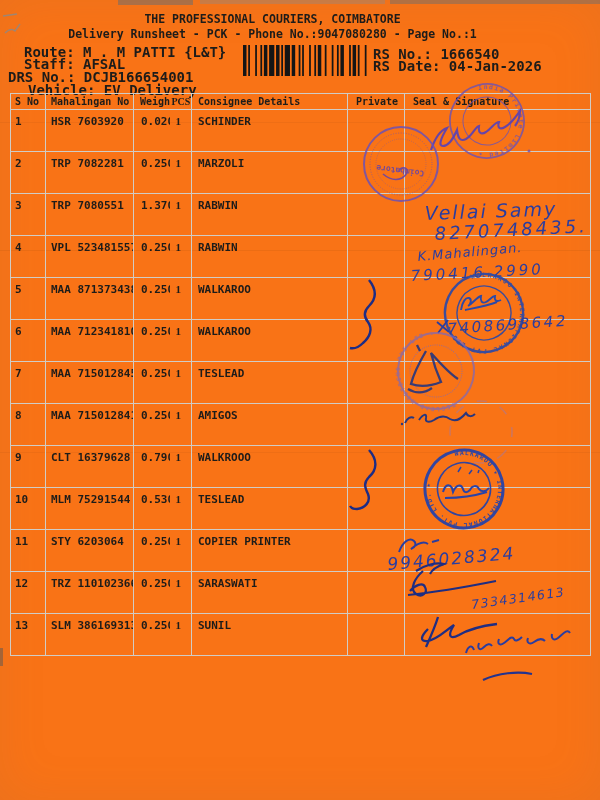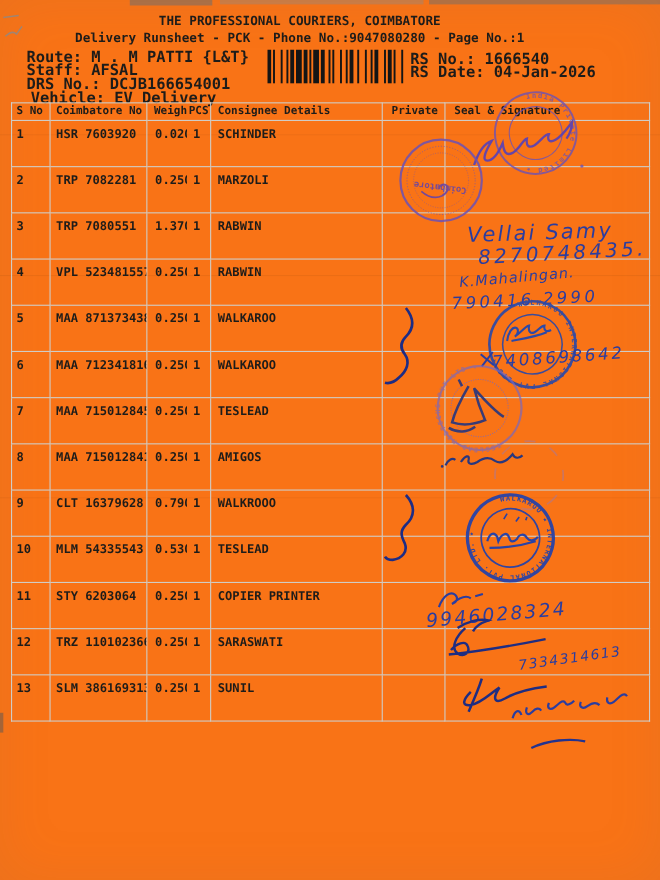--- a/index.html
+++ b/index.html
@@ -10,21 +10,21 @@
   .subtitle{left:0;top:27px;width:545px;text-align:center;font-weight:700;font-size:11.5px;}
   .meta{font-weight:700;font-size:14px;}
   #barcode{position:absolute;left:243px;top:45px;width:127px;height:31px;}
   #barcode svg{display:block;}
   table{position:absolute;left:10px;top:93px;width:580px;border-collapse:collapse;table-layout:fixed;
         color:#1d1c1a;padding-left:47px;}
   th{font-size:10px;font-weight:700;text-align:left;padding:2px 0 2px 4px;border:1px solid #d0ccc5;height:10px;white-space:nowrap;overflow:hidden;}
   td{font-size:11px;font-weight:700;vertical-align:top;padding:5px 0 0 4px;border:1px solid #d0ccc5;height:36px;white-space:nowrap;overflow:hidden;}
   .c-consignment{padding-left:5px;}
   .c-weight{padding-left:7px;border-right:none!important;}
-  .c-pcs{padding-left:6px;border-left:none!important;}
+  .c-pcs{padding-left:6px;border-left:none!important;font-family:Liberation Serif, serif;}
   th.c-weight{padding-left:6px;}
   th.c-pcs{padding-left:2px;}
   th.c-remarks,th.c-seal{padding-left:8px;}
   .c-consignee{padding-left:6px;}
   #overlay{position:absolute;left:0;top:0;z-index:5;pointer-events:none;}
   .hand{font-family:"DejaVu Sans",sans-serif;font-style:italic;}
   .artifact{position:absolute;}
 </style>
 </head>
 <body>
@@ -36,21 +36,21 @@
   <div class="artifact" style="left:390px;top:0;width:210px;height:4px;background:#6e6e6e;opacity:.5;"></div>
   <div class="artifact" style="left:0;top:122px;width:600px;height:1px;background:#000;opacity:.04;"></div>
   <div class="artifact" style="left:0;top:250px;width:600px;height:1px;background:#000;opacity:.05;"></div>
   <div class="artifact" style="left:0;top:452px;width:600px;height:1px;background:#000;opacity:.04;"></div>
   <div class="artifact" style="left:0;top:648px;width:3px;height:18px;background:#555;opacity:.5;"></div>
 
   <div class="t title">THE PROFESSIONAL COURIERS, COIMBATORE</div>
   <div class="t subtitle">Delivery Runsheet - PCK - Phone No.:9047080280 - Page No.:1</div>
   <div class="t meta" style="left:24px;top:44px;">Route: M . M PATTI {L&amp;T}</div>
   <div class="t meta" style="left:24px;top:56px;">Staff: AFSAL</div>
-  <div class="t meta" style="left:24px;top:69px;">DRS No.: DCJB166654001</div>
+  <div class="t meta" style="left:8px;top:69px;">DRS No.: DCJB166654001</div>
   <div class="t meta" style="left:28px;top:82px;">Vehicle: EV Delivery</div>
   <div class="t meta" style="left:373px;top:46px;">RS No.: 1666540</div>
   <div class="t meta" style="left:373px;top:58px;">RS Date: 04-Jan-2026</div>
   <div id="barcode">
       <svg width="127" height="31" xmlns="http://www.w3.org/2000/svg">
         <rect x="0.00" y="0" width="3.48" height="31" fill="#151515"></rect>
         <rect x="5.22" y="0" width="1.74" height="31" fill="#151515"></rect>
         <rect x="12.18" y="0" width="1.74" height="31" fill="#151515"></rect>
         <rect x="17.40" y="0" width="1.74" height="31" fill="#151515"></rect>
         <rect x="20.88" y="0" width="3.48" height="31" fill="#151515"></rect>
@@ -81,21 +81,21 @@
         <col style="width:88px">
         <col style="width:36px">
         <col style="width:22px">
       <col style="width:156px">
         <col style="width:57px">
         <col style="width:186px">
     </colgroup>
     <thead>
         <tr>
           <th class="c-sno">S No</th>
-          <th class="c-consignment">Coimbatore No</th>
+          <th class="c-consignment">Mahalingan No</th>
           <th class="c-weight">Weight</th>
           <th class="c-pcs">PCS</th>
           <th class="c-consignee">Consignee Details</th>
           <th class="c-remarks">Private</th>
           <th class="c-seal">Seal &amp; Signature</th>
         </tr>
       </thead>
     <tbody>
         <tr>
           <td class="c-sno">1</td>
@@ -173,21 +173,21 @@
           <td class="c-sno">9</td>
           <td class="c-consignment">CLT 16379628</td>
           <td class="c-weight">0.790</td>
           <td class="c-pcs">1</td>
           <td class="c-consignee">WALKROOO</td>
           <td class="c-remarks"></td>
           <td class="c-seal"></td>
         </tr>
         <tr>
           <td class="c-sno">10</td>
-          <td class="c-consignment">MLM 54335543</td>
+          <td class="c-consignment">MLM 75291544</td>
           <td class="c-weight">0.530</td>
           <td class="c-pcs">1</td>
           <td class="c-consignee">TESLEAD</td>
           <td class="c-remarks"></td>
           <td class="c-seal"></td>
         </tr>
         <tr>
           <td class="c-sno">11</td>
           <td class="c-consignment">STY 6203064</td>
           <td class="c-weight">0.250</td>

